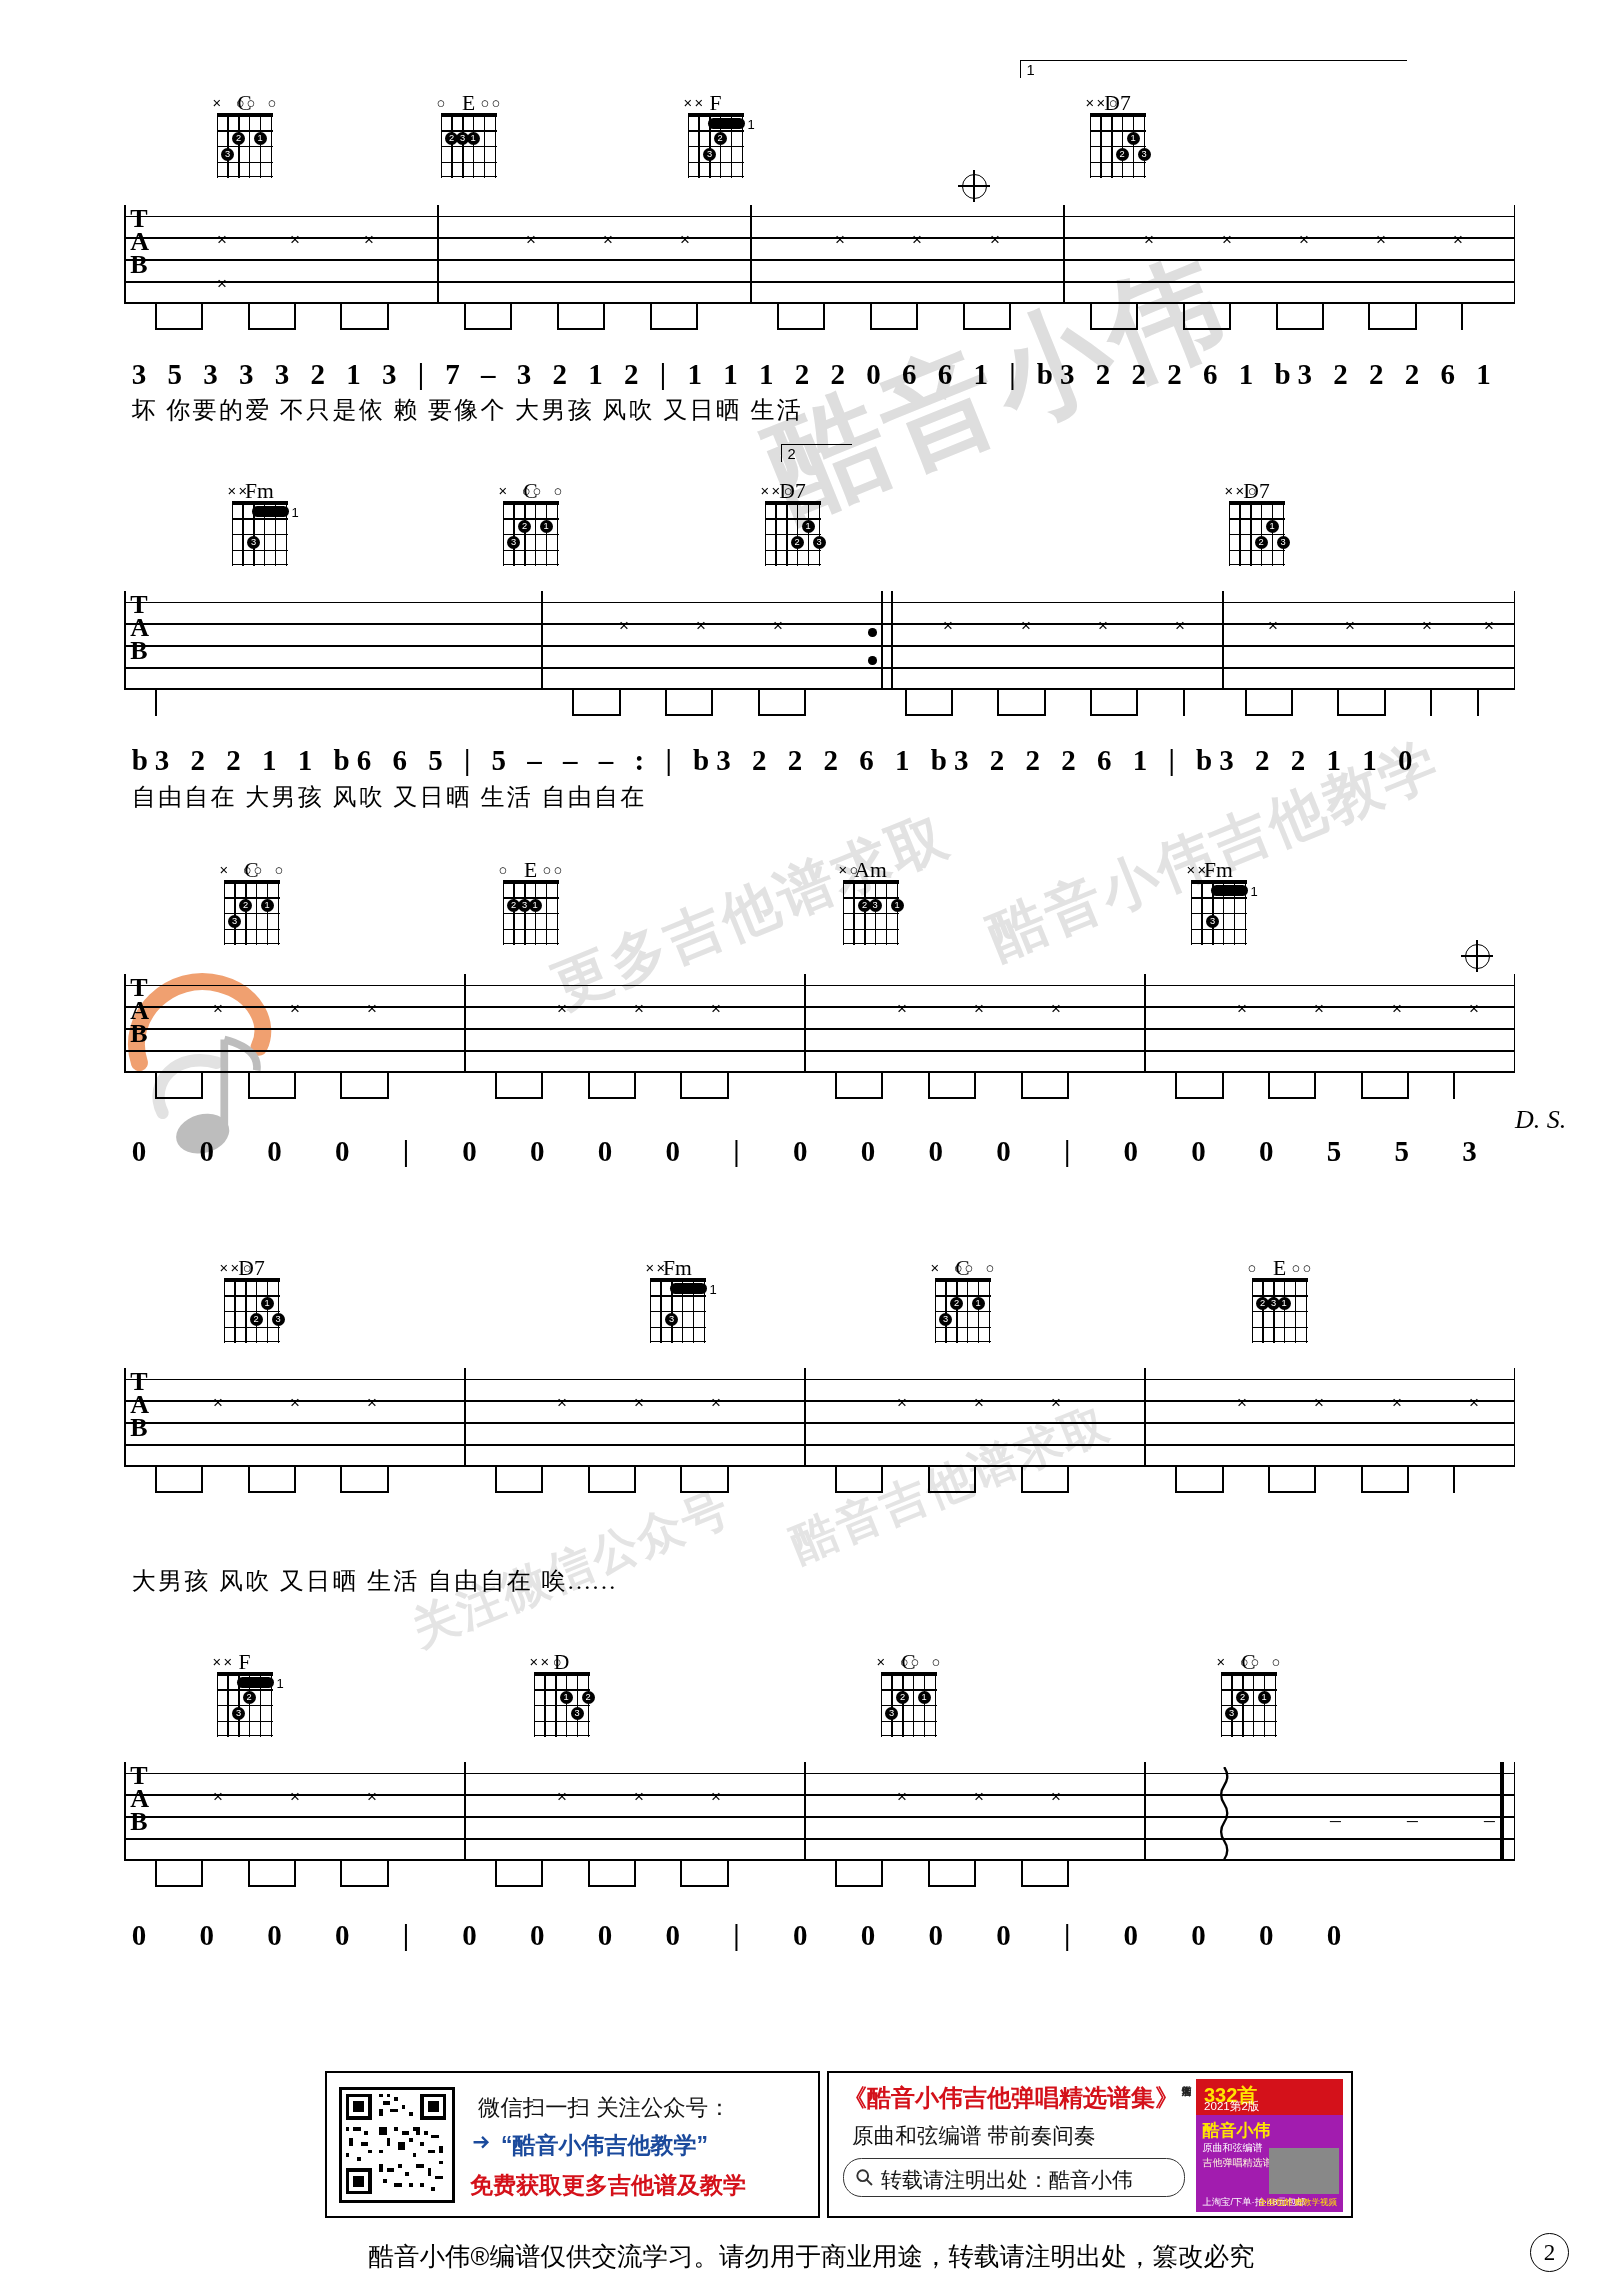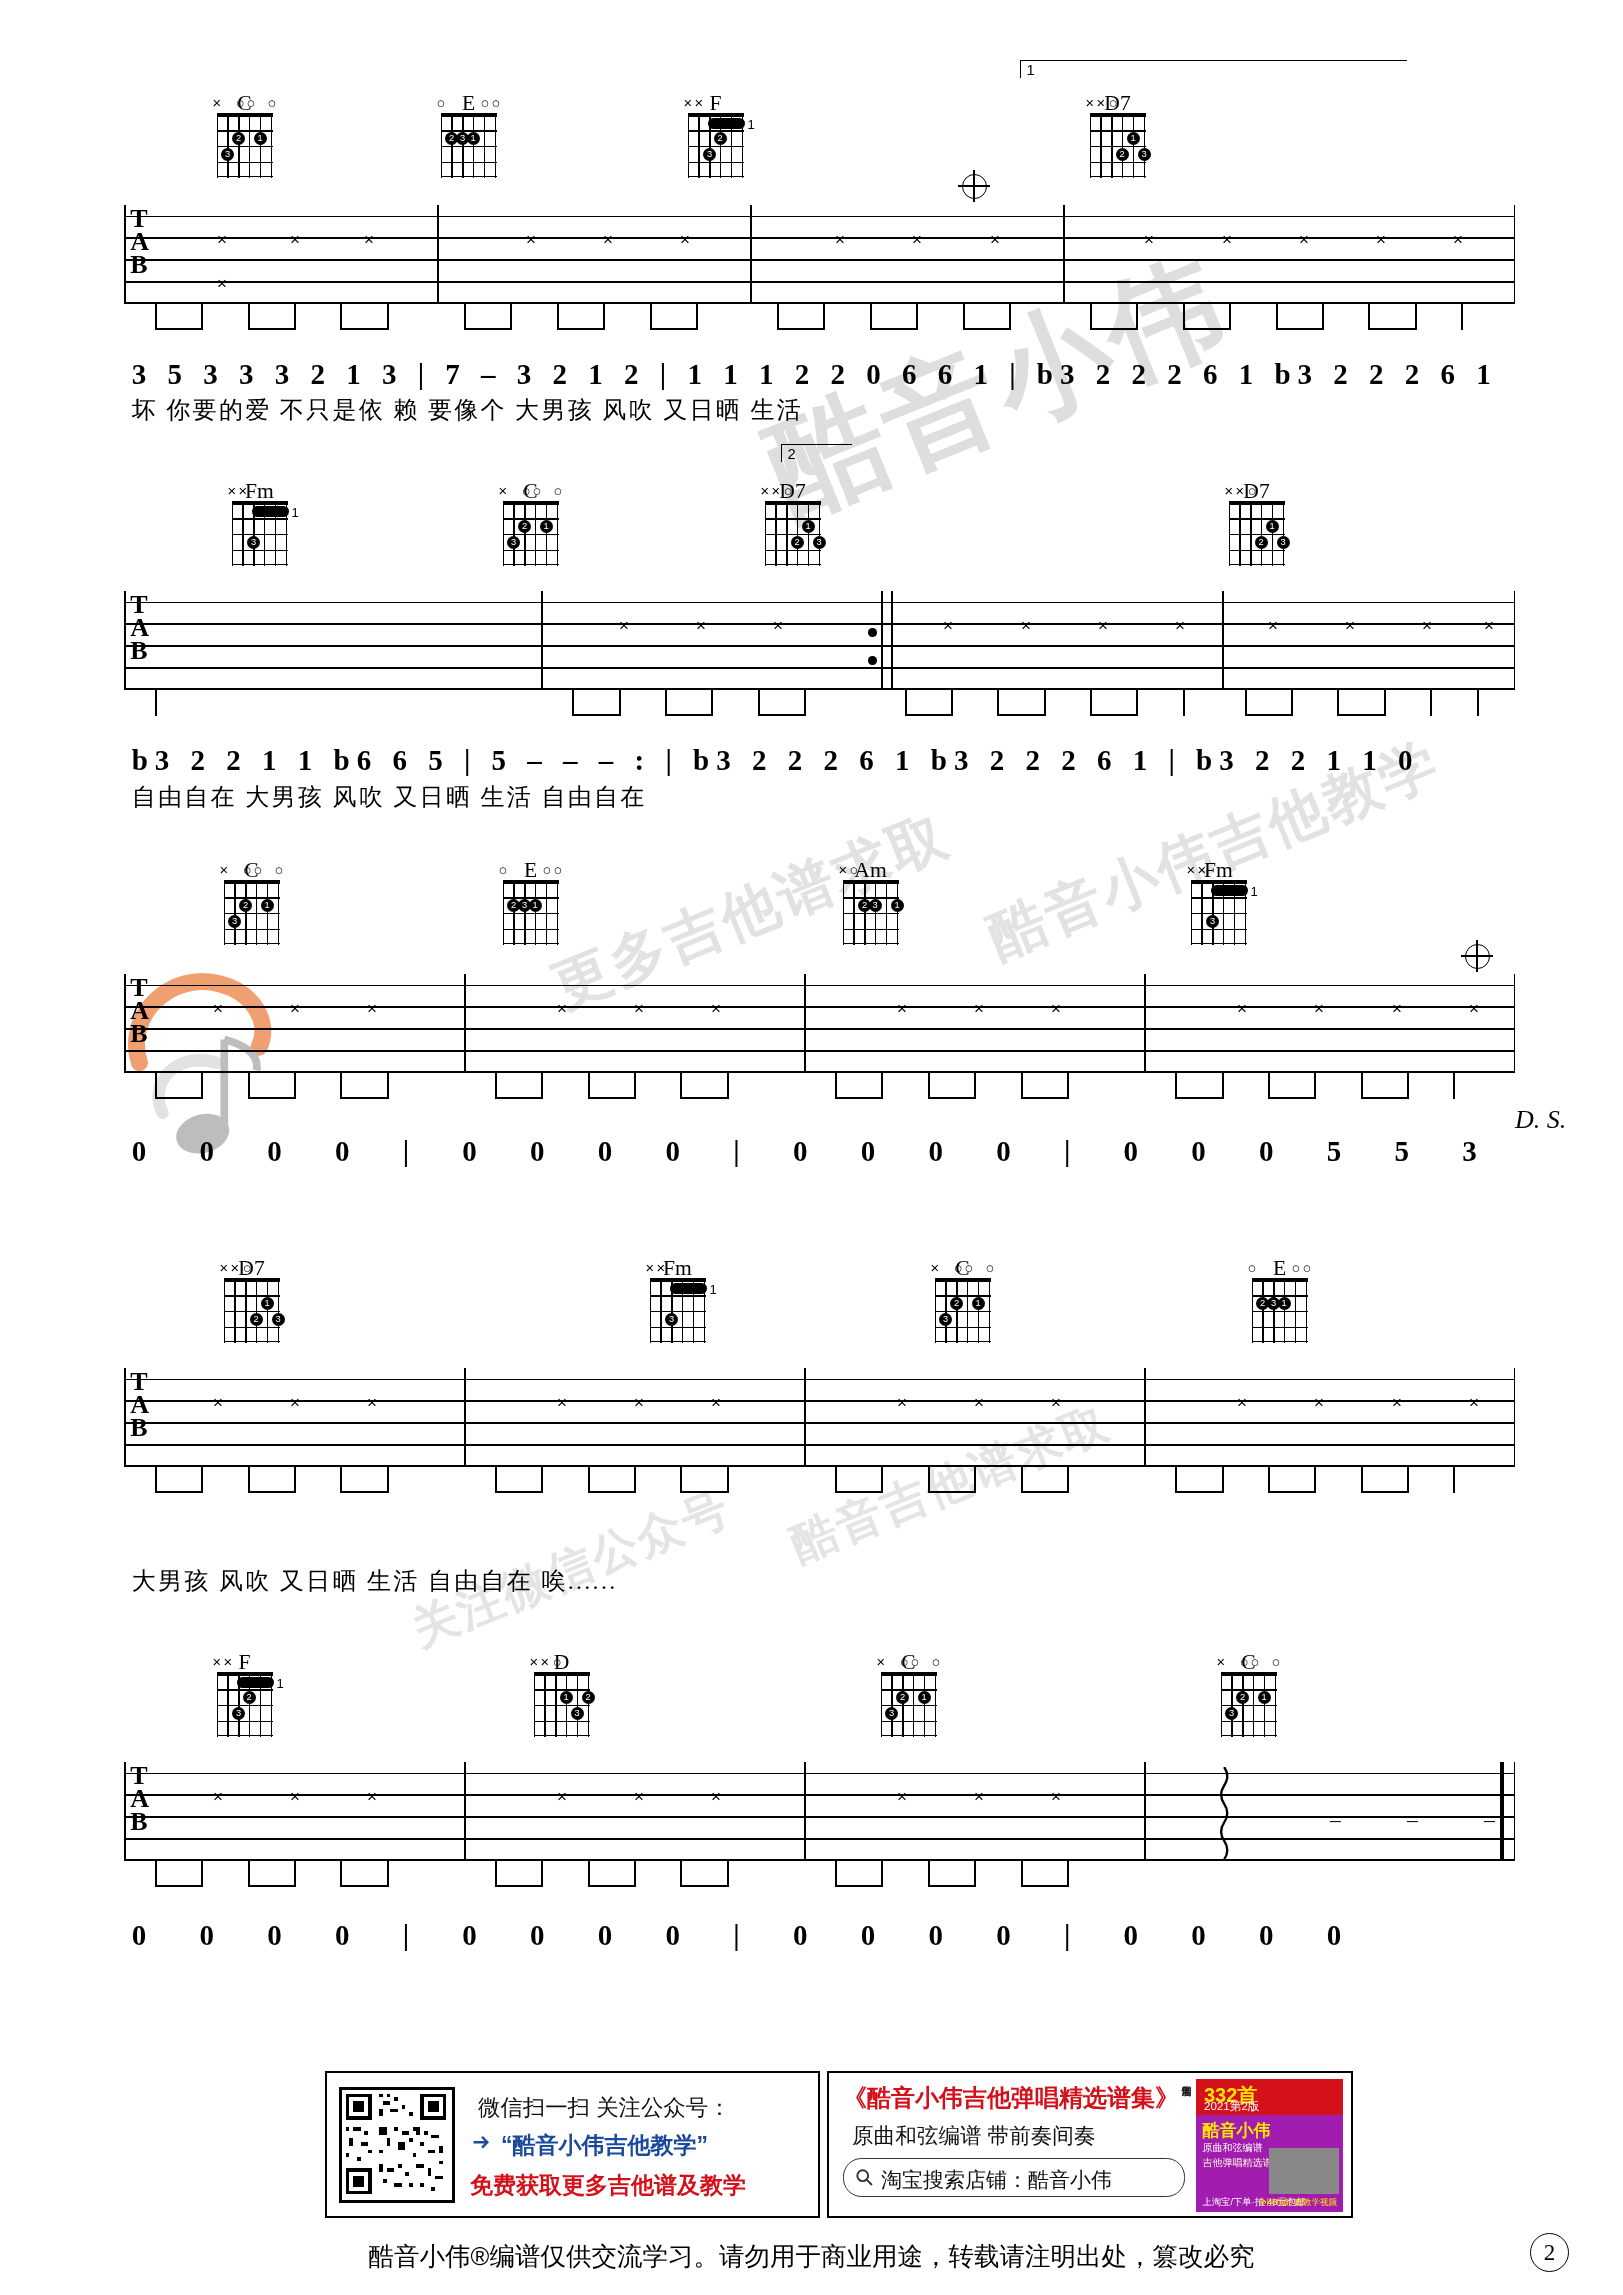--- a/index.html
+++ b/index.html
@@ -1262,21 +1262,21 @@
     </div>
 
     <div class="promo" style="left:827px; top:0; width:526px; height:147px;">
       <div class="promo-text bg-red" style="left:14px; top:9.3px; font-size:24px; font-weight:bold;">《酷音小伟吉他弹唱精选谱集》</div>
       <div class="promo-text" style="left:23px; top:48px; font-size:21.6px; color:#111;">原曲和弦编谱  带前奏间奏</div>
       <div style="position:absolute; left:14px; top:85px; width:340px; height:37px; border:1.5px solid #333; border-radius:18.5px;">
         <svg style="position:absolute; left:10.8px; top:8.5px; width:18.5px; height:18.5px;" viewBox="0 0 24 24" width="18.5" height="18.5">
           <circle cx="10" cy="10" r="7" stroke="#333" stroke-width="2.5" fill="none"></circle>
           <path d="M15 15 L22 22" stroke="#333" stroke-width="2.5"></path>
         </svg>
-        <span class="promo-text" style="left:37px; top:7px; font-size:21px; color:#111;">淘宝搜索店铺：酷音小伟</span>
+        <span class="promo-text" style="left:37px; top:7px; font-size:21px; color:#111;">转载请注明出处：酷音小伟</span>
       </div>
 
       <div style="position:absolute; right:7.7px; top:6.2px; width:147px; height:133px; background:#a21caf; overflow:hidden;">
         <div style="position:absolute; left:0; top:0; width:147px; height:36px; background:#d4111a;"></div>
         <div class="promo-text" style="left:7.7px; top:3.1px; font-size:20px; color:#ffe600; font-weight:bold;">332首</div>
         <div class="promo-text" style="left:7.7px; top:20px; font-size:11.6px; color:#fff;">2021第2版</div>
         <div class="promo-text" style="left:6.2px; top:40px; font-size:17px; color:#ffe600; font-weight:bold;">酷音小伟</div>
         <div class="promo-text" style="left:6.2px; top:62px; font-size:10px; color:#fff;">原曲和弦编谱</div>
         <div class="promo-text" style="left:6.2px; top:77px; font-size:10px; color:#ffd; ">吉他弹唱精选谱集</div>
         <div class="promo-text" style="left:6.2px; top:117px; font-size:9.3px; color:#fff;">上淘宝/下单·拍·48元包邮</div>

